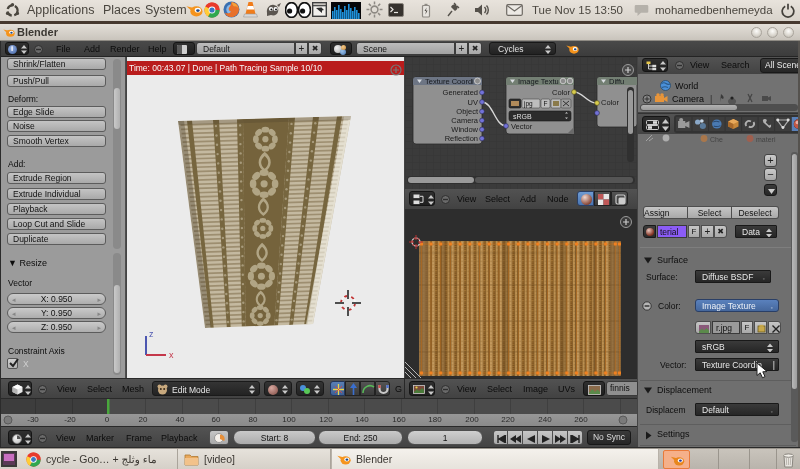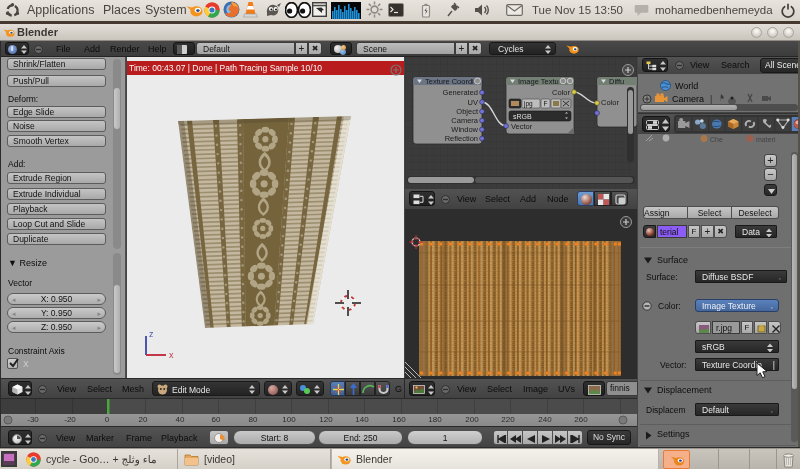--- a/index.html
+++ b/index.html
@@ -940,21 +940,21 @@
           <path d="M4 0.5 L7 4 H1 Z" fill="#c9c9c9"></path>
           <path d="M4 9.5 L7 6 H1 Z" fill="#c9c9c9"></path>
         </svg>
     </div>
 
     <svg class="abs" style="left:6px;top:142px" width="8" height="8">
         <path d="M0 1.5 H8 L4 7.5Z" fill="#1a1a1a"></path>
       </svg>
     <span class="plabel" style="left:19px;top:141px;font-size:9px">Surface</span>
     <span class="plabel" style="left:8px;top:158px">Surface:</span>
-    <div class="pdrop" style="left:57px;top:156px;width:92px;height:13px;line-height:12px">Diffuse BSDF<span class="abs" style="right:5px;top:2px;color:#999;font-size:7px">◦</span></div>
+    <div class="pdrop" style="left:57px;top:156px;width:76px;height:13px;line-height:12px">Diffuse BSDF<span class="abs" style="right:5px;top:2px;color:#999;font-size:7px">◦</span></div>
     <svg class="abs" style="left:4px;top:187px" width="10" height="10">
         <circle cx="5" cy="5" r="4.2" fill="#b5b5b5" stroke="#333"></circle>
         <path d="M2.6 5 H7.4" stroke="#222" stroke-width="1.3"></path>
       </svg>
     <span class="plabel" style="left:20px;top:187px">Color:</span>
     <div class="abs" style="left:57px;top:185px;width:84px;height:13px;background:linear-gradient(#5a81bd,#45679c);border:1px solid #2a3f66;border-radius:3px;color:#eef2f8;font-size:8.5px;line-height:12px;padding-left:6px">Image Texture<span class="abs" style="right:5px;top:2px;color:#c8d4e8;font-size:7px">◦</span></div>
 
     <div class="abs" style="left:57px;top:207px;width:16px;height:13px;background:linear-gradient(#c6c6c6,#a9a9a9);border:1px solid #4e4e4e;border-radius:3px 0 0 3px">
       <svg class="abs" style="left:3px;top:3px" width="10" height="8" viewBox="0 0 10 8">
           <rect width="10" height="8" fill="#8a5a7a"></rect>

